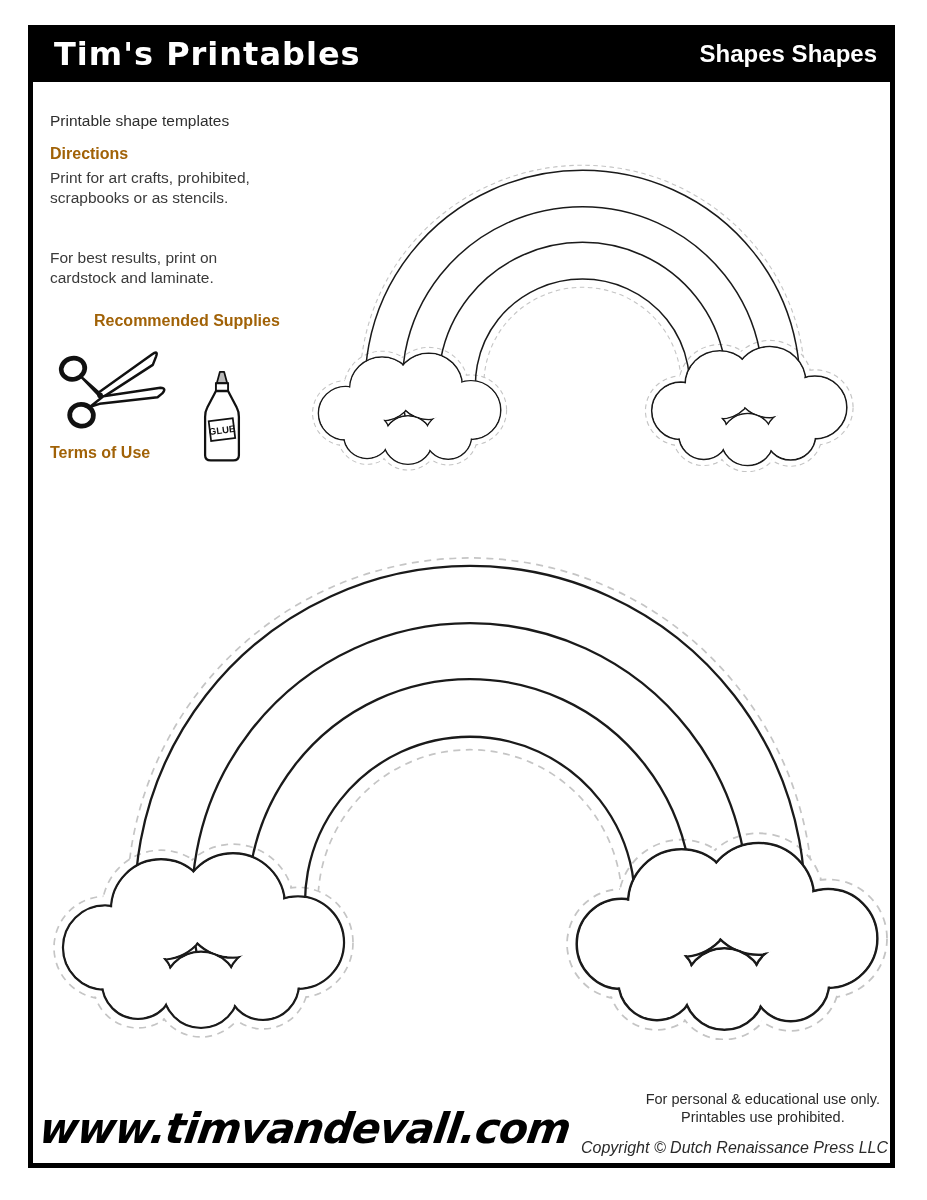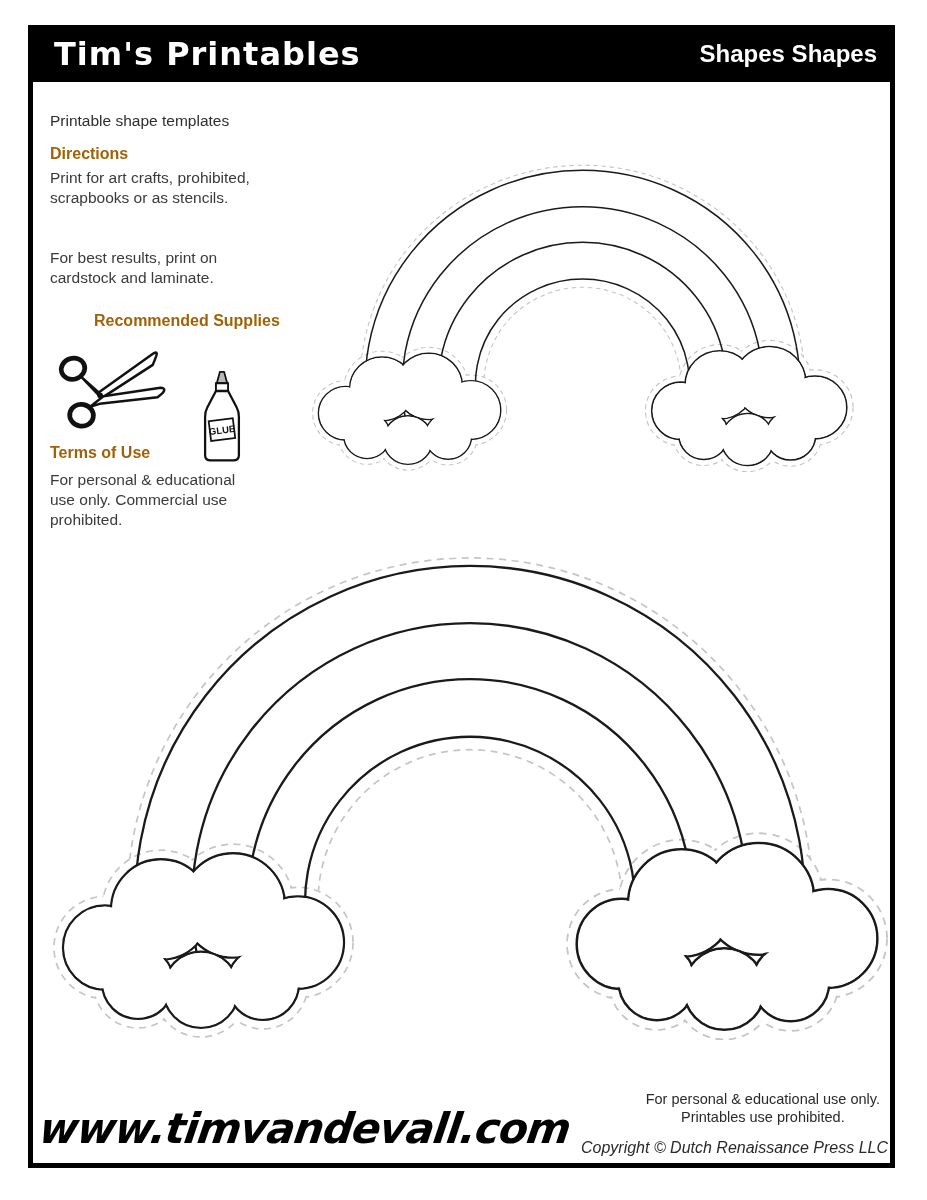--- a/index.html
+++ b/index.html
@@ -144,21 +144,20 @@
     <path d="M27.5 3 L32.5 3 L36 16 L24 16 Z" fill="#b9b9b9" stroke="#111" stroke-width="2" stroke-linejoin="round"></path>
     <path d="M23 16 H37 V25 H23 Z" fill="#fff" stroke="#111" stroke-width="2.2"></path>
     <path d="M23 25 L13 44 Q10.5 48.5 10.5 55 L10.5 99 Q10.5 105 17 105 L43 105 Q49.5 105 49.5 99 L49.5 55 Q49.5 48.5 47 44 L37 25 Z" fill="#fff" stroke="#111" stroke-width="2.6" stroke-linejoin="round"></path>
     <g transform="rotate(-7 30 70)">
       <rect x="16" y="58" width="28" height="23" fill="#fff" stroke="#111" stroke-width="2"></rect>
       <text x="30" y="74" text-anchor="middle" font-size="11" font-weight="bold" fill="#111" font-family="Liberation Sans, sans-serif">GLUE</text>
     </g>
   </svg>
 
   <div class="abs hding terms-h">Terms of Use</div>
-  <div class="abs para terms-p">For personal &amp; educational use only. Commercial use prohibited.</div>
 
   <svg class="rainbow small" viewBox="0 0 840 482" preserveAspectRatio="none">
     <use href="#rainbow-sym"></use>
   </svg>
 
   <svg class="rainbow large" viewBox="0 0 840 482" preserveAspectRatio="none">
     <use href="#rainbow-sym"></use>
   </svg>
 
   <div class="abs site">www.timvandevall.com</div>

